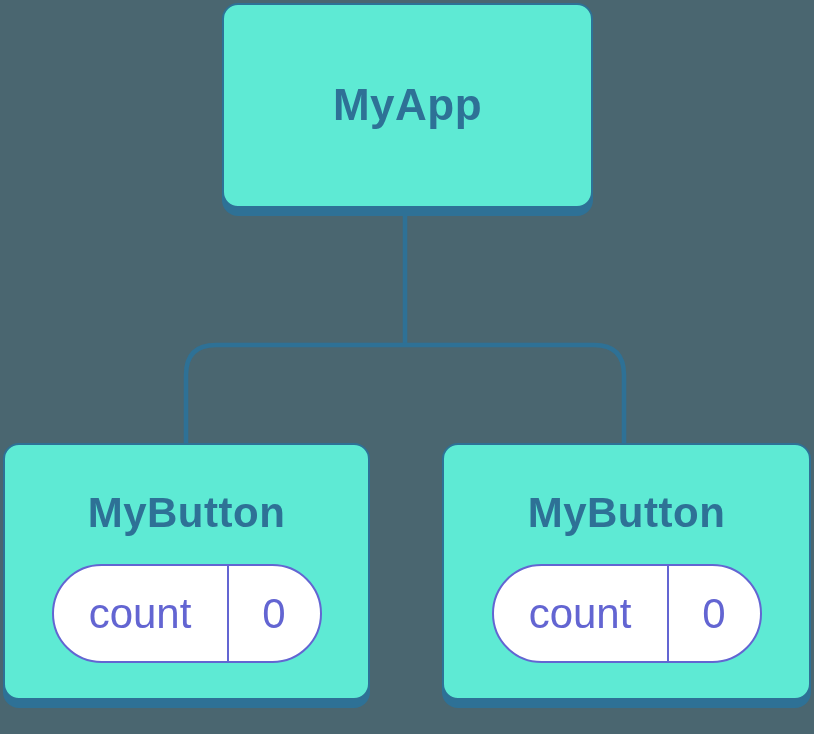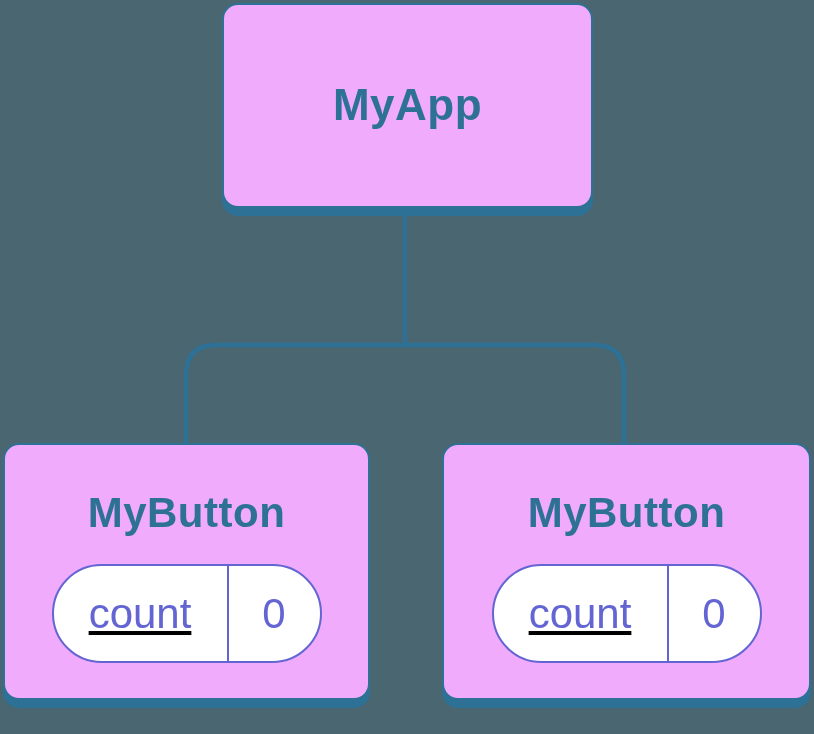--- a/index.html
+++ b/index.html
@@ -16,21 +16,21 @@
   .connectors {
     position: absolute;
     left: 0; top: 0;
     width: 814px; height: 734px;
     pointer-events: none;
   }
 
   .node {
     position: absolute;
     box-sizing: border-box;
-    background: #f0abfc;
+    background: #5eead4;
     border: 2px solid #2E7196;
     border-radius: 16px;
     box-shadow: 0 8px 0 0 #2E7196;
     display: flex;
     flex-direction: column;
     align-items: center;
   }
 
   .node-root {
     left: 222px; top: 3px;
@@ -69,21 +69,20 @@
     overflow: hidden;
   }
 
   .state-key-cell {
     box-sizing: border-box;
     width: 175px;
     border-right: 2px solid #6365D2;
     display: flex;
     align-items: center;
     justify-content: center;
-    text-decoration: underline;
   }
 
   .state-value-cell {
     flex: 1;
     display: flex;
     align-items: center;
     justify-content: center;
   }
 
   .state-text {

